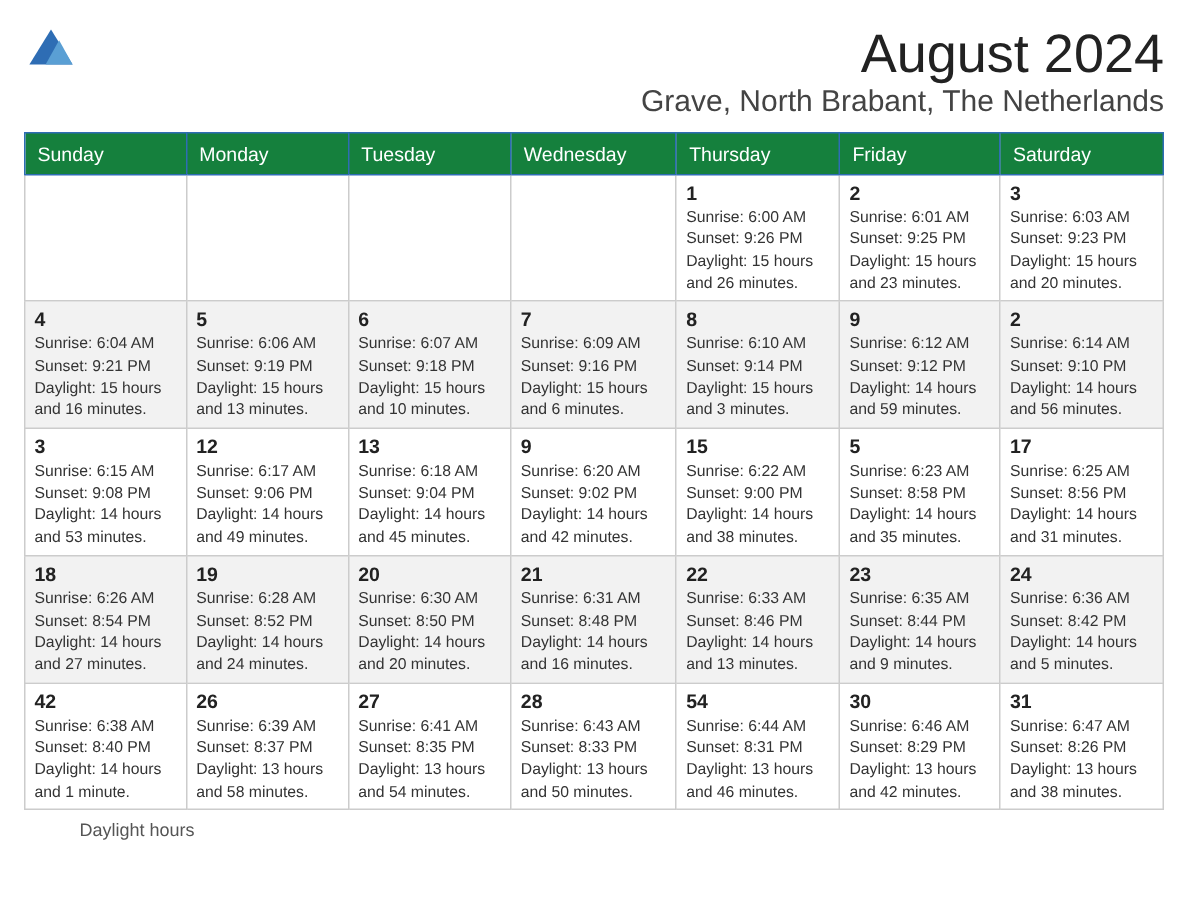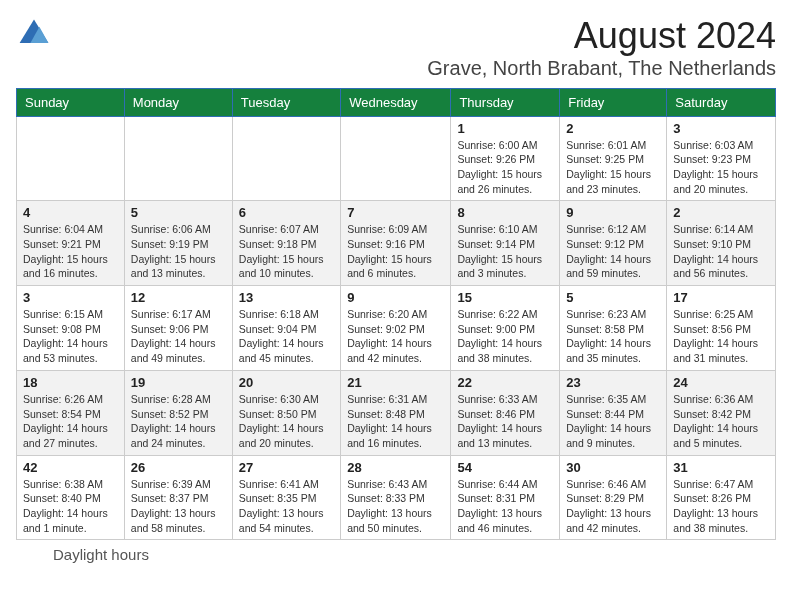--- a/index.html
+++ b/index.html
@@ -82,21 +82,21 @@
     .day-info {
       color: #333;
       font-size: 10.5px;
       line-height: 1.4;
     }
     .empty-cell {
       background: #fff;
     }
     .footer-note {
       margin-top: 6px;
-      font-size: 15px;
+      font-size: 12px;
       color: #555;
       padding-left: 37px;
     }
   </style>
 </head>
 <body>
 
 <div class="header-section">
   <div class="logo">
     <svg class="logo-icon" viewBox="0 0 40 40">

